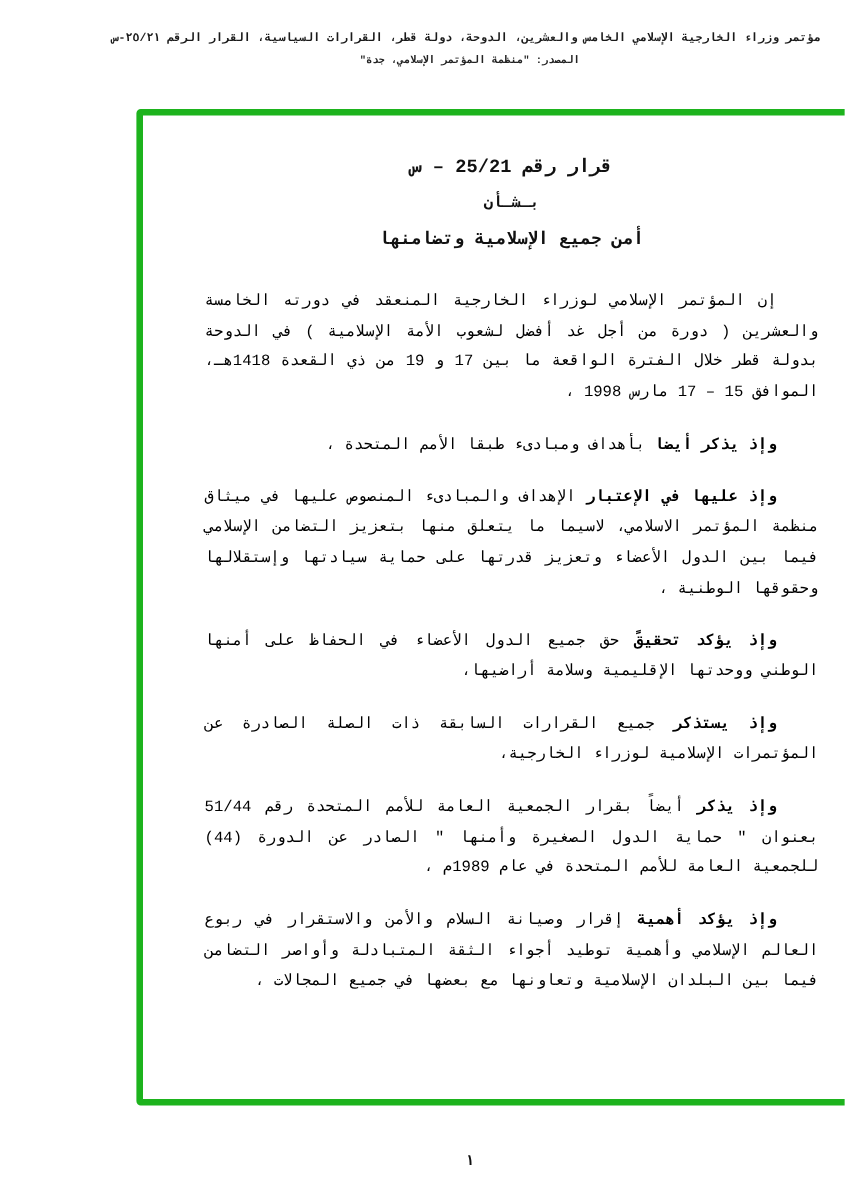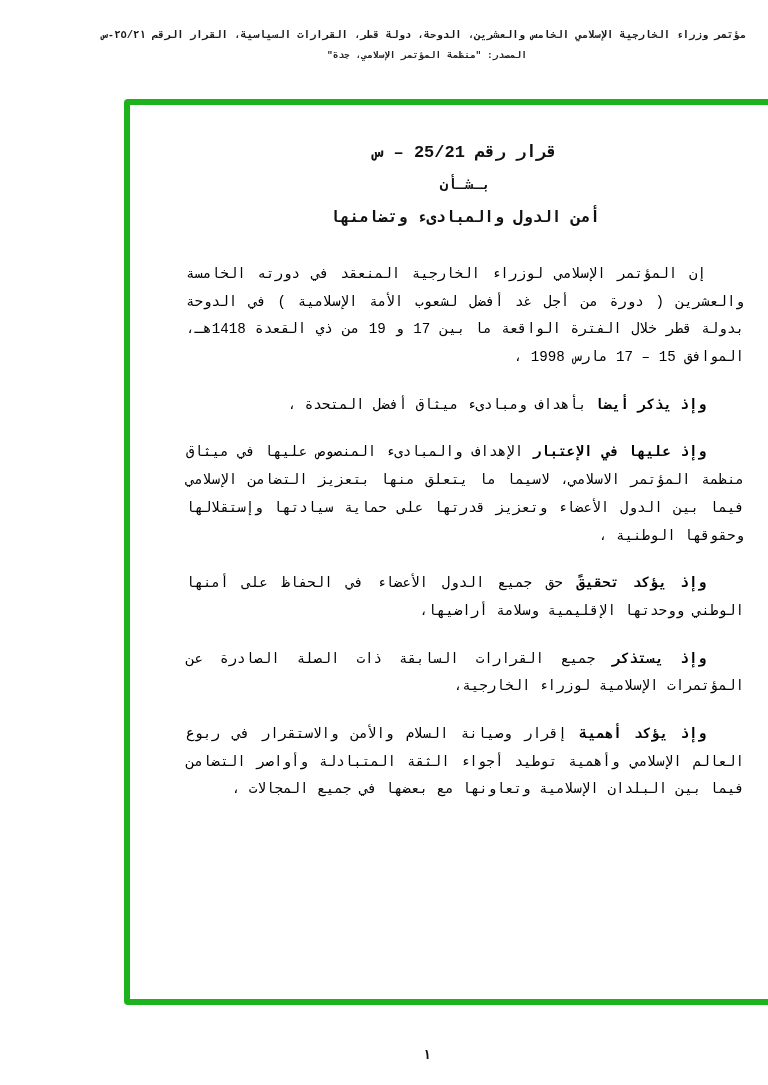--- a/index.html
+++ b/index.html
@@ -97,34 +97,35 @@
 <div class="page">
 
   <div class="doc-header">مؤتمر وزراء الخارجية الإسلامي الخامس والعشرين، الدوحة، دولة قطر، القرارات السياسية، القرار الرقم ٢٥/٢١-س</div>
   <div class="doc-source">المصدر:  "منظمة المؤتمر الإسلامي، جدة"</div>
 
   <div class="green-frame" style="border-color: rgb(29, 179, 29);">
 
     <div class="title-block">
       <div class="title-line1">قرار رقم 25/21 – س</div>
       <div class="title-line2">بـشـأن</div>
-      <div class="title-line3">أمن الدول والمبادىء وتضامنها</div>
+      <div class="title-line3">أمن جميع الإسلامية وتضامنها</div>
     </div>
 
     <p class="para"><span>إن المؤتمر الإسلامي لوزراء الخارجية المنعقد في دورته الخامسة والعشرين ( دورة من أجل غد أفضل لشعوب الأمة الإسلامية ) في الدوحة بدولة قطر خلال الفترة الواقعة ما بين 17 و 19 من ذي القعدة 1418هـ، الموافق 15 – 17 مارس 1998 ،</span></p>
 
 
-    <p class="para"><span class="lead">وإذ يذكر أيضا</span> <span>بأهداف ومبادىء ميثاق أفضل المتحدة ،</span></p>
+    <p class="para"><span class="lead">وإذ يذكر أيضا</span> <span>بأهداف ومبادىء طبقا الأمم المتحدة ،</span></p>
 
     <p class="para"><span class="lead">وإذ عليها في الإعتبار</span> <span>الإهداف والمبادىء المنصوص عليها في ميثاق منظمة المؤتمر الاسلامي، لاسيما ما يتعلق منها بتعزيز التضامن الإسلامي فيما بين الدول الأعضاء وتعزيز قدرتها على حماية سيادتها وإستقلالها وحقوقها الوطنية ،</span></p>
 
     <p class="para"><span class="lead">وإذ يؤكد تحقيقً</span> <span>حق جميع الدول الأعضاء في الحفاظ على أمنها الوطني ووحدتها الإقليمية وسلامة أراضيها،</span></p>
 
     <p class="para"><span class="lead">وإذ يستذكر</span> <span>جميع القرارات السابقة ذات الصلة الصادرة عن المؤتمرات الإسلامية لوزراء الخارجية،</span></p>
 
+    <p class="para"><span class="lead">وإذ يذكر</span> <span>أيضاً بقرار الجمعية العامة للأمم المتحدة رقم 51/44 بعنوان " حماية الدول الصغيرة وأمنها " الصادر عن الدورة (44) للجمعية العامة للأمم المتحدة في عام 1989م ،</span></p>
 
     <p class="para"><span class="lead">وإذ يؤكد أهمية</span> <span>إقرار وصيانة السلام والأمن والاستقرار في ربوع العالم الإسلامي وأهمية توطيد أجواء الثقة المتبادلة وأواصر التضامن فيما بين البلدان الإسلامية وتعاونها مع بعضها في جميع المجالات ،</span></p>
 
   </div>
 
   <div class="page-number">١</div>
 
 </div>
 
 </body></html>

